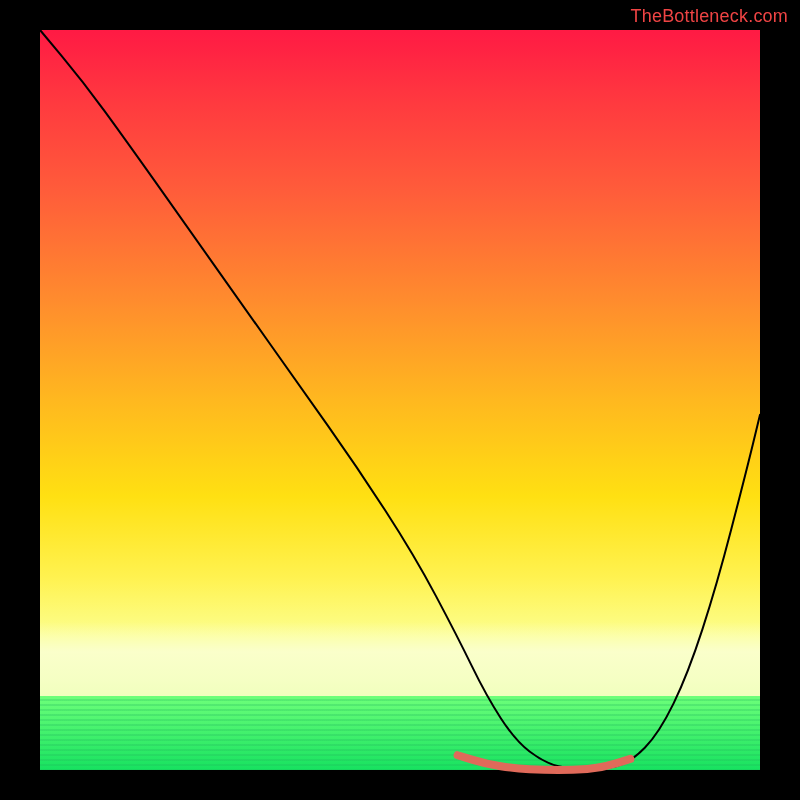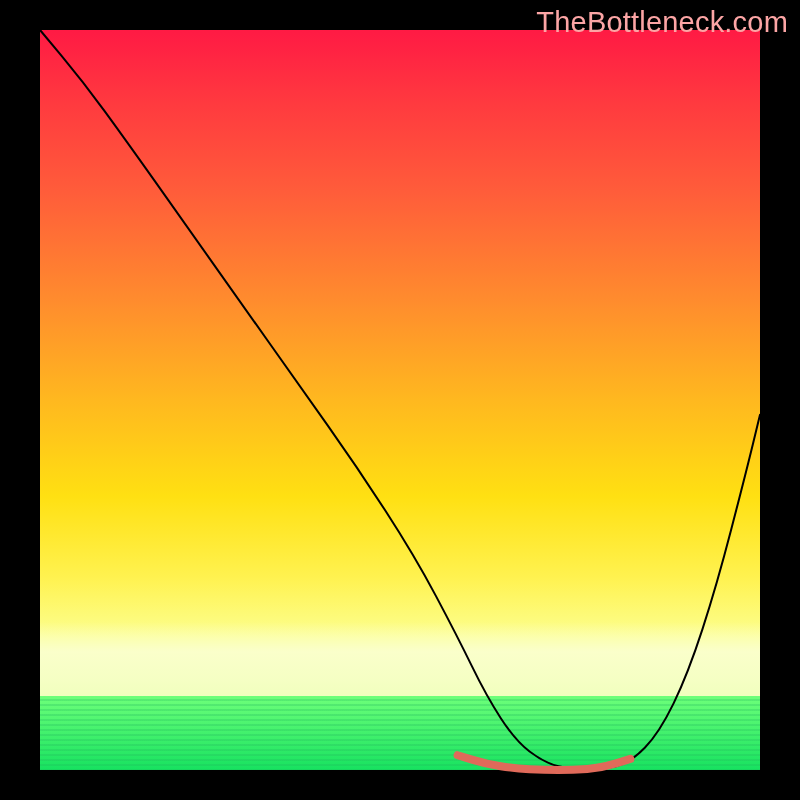--- a/index.html
+++ b/index.html
@@ -14,22 +14,22 @@
   .frame {
     position: relative;
     width: 800px;
     height: 800px;
     background: #000;
   }
   .watermark {
     position: absolute;
     top: 6px;
     right: 12px;
-    color: #fca5a5;
-    font-size: 29px;
+    color: #ef4444;
+    font-size: 18px;
     font-weight: 500;
     letter-spacing: 0.2px;
     z-index: 10;
     user-select: none;
   }
   .plot-wrap {
     position: absolute;
     left: 40px;
     top: 30px;
     width: 720px;

